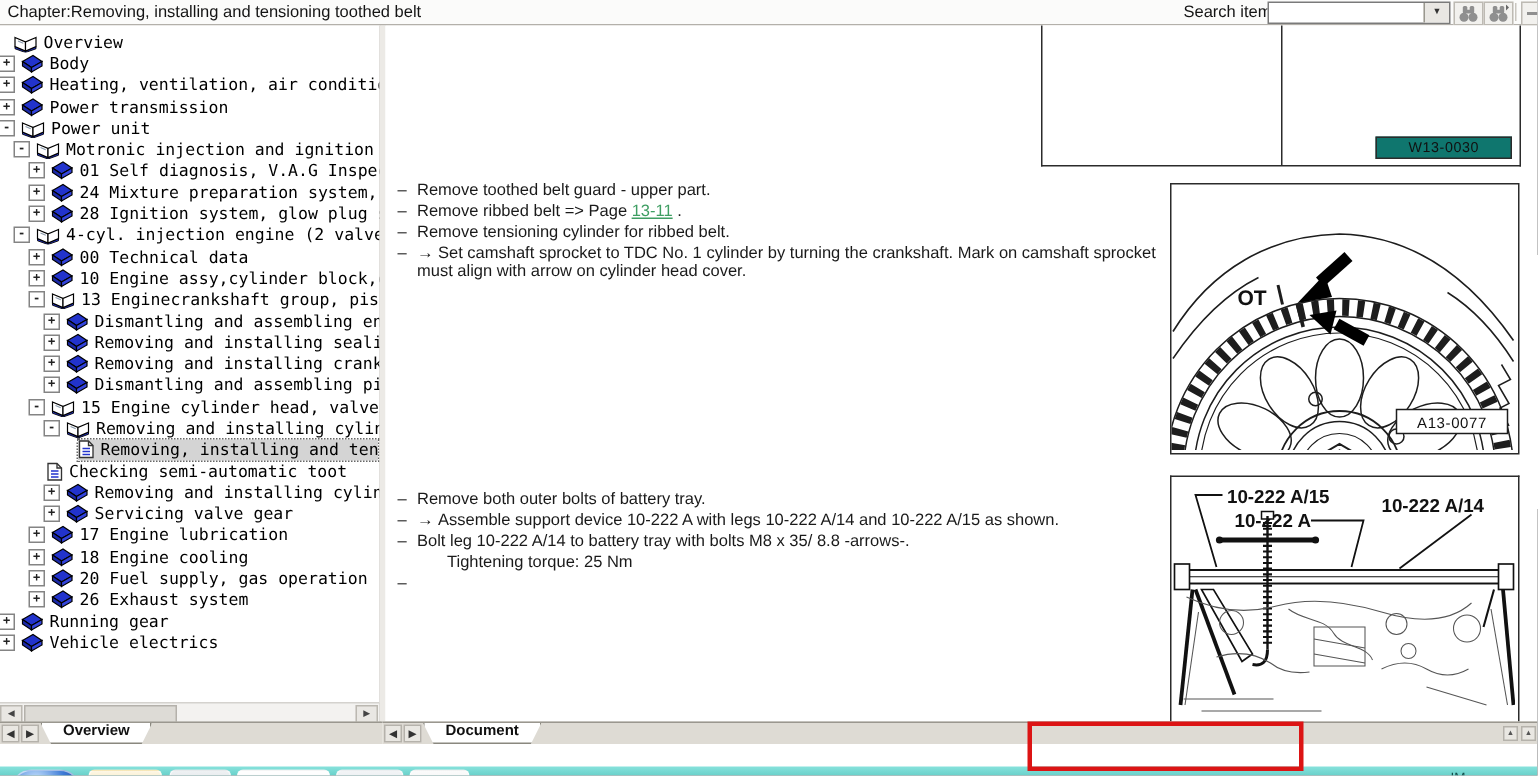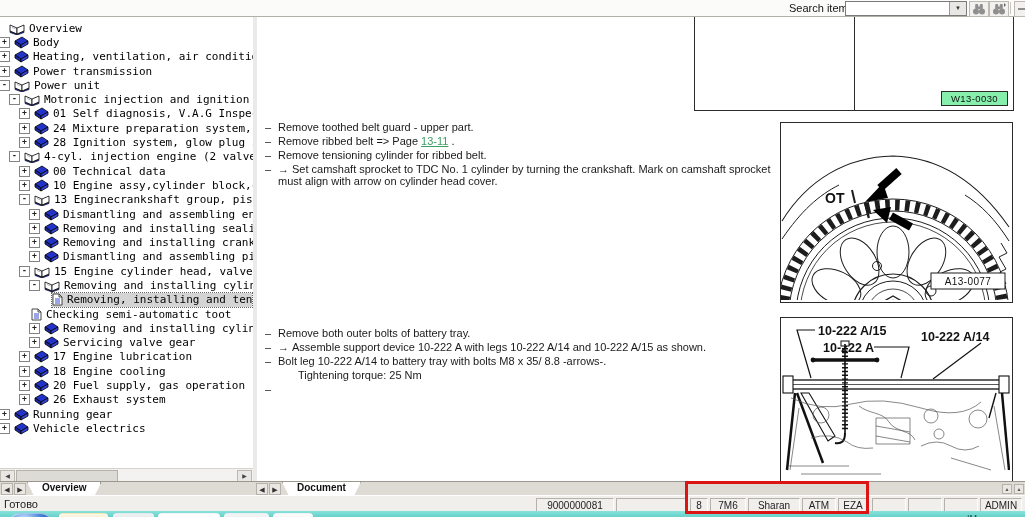--- a/index.html
+++ b/index.html
@@ -41,22 +41,22 @@
 
   
   .splitter{position:absolute;left:253px;top:17px;width:4px;height:464px;background:#eceae6;}
 
   
   .doc-pane{position:absolute;left:257px;top:17px;width:768px;height:464px;background:#fff;overflow:hidden;}
 
   .fig-box{position:absolute;background:#fff;border:1px solid #2b2b2b;}
   .fig-top{left:437px;top:-1px;width:318px;height:94px;border-top:none;}
   .fig-top-divider{position:absolute;left:159px;top:0;bottom:0;width:1px;background:#2b2b2b;}
-  .fig-label-box{position:absolute;right:5px;bottom:4px;border:1px solid #2b2b2b;background:#86efac;
-                 font-size:9.5px;letter-spacing:.4px;padding:1px 9px;color:#111;}
+  .fig-label-box{position:absolute;right:5px;bottom:4px;border:1px solid #2b2b2b;background:#0f766e;
+                 font-size:9.5px;letter-spacing:.4px;padding:1px 21px;color:#111;}
   .fig-sprocket{left:523px;top:105px;width:231px;height:179px;}
   .fig-support{left:523px;top:300px;width:231px;height:164px;border-bottom:none;}
 
   .steps{position:absolute;left:8px;width:514px;}
   #steps1{top:105px;} #steps2{top:311px;}
   .step{position:relative;padding-left:13px;font-size:11px;line-height:11.5px;color:#1a1a1a;margin-bottom:2.5px;}
   .step .dash{position:absolute;left:0;top:0;}
   .step .arrow{margin-right:3px;}
   .step.sub{padding-left:33px;}
   a.doclink{color:#3f9e63;text-decoration:underline;cursor:pointer;}
@@ -94,20 +94,21 @@
   .tb-5{left:224px;width:43px;background:linear-gradient(#f2f4f6,#d4d9dd);}
   .tb-6{left:273px;width:38px;background:linear-gradient(#fbfbfb,#e3e3e3);}
   .tray-text{position:absolute;right:48px;top:2px;font-size:9px;color:#0e4f4b;}
 </style>
 </head>
 <body>
 
 <div id="app">
 
   <div class="titlebar">
+    <span class="title-text">Chapter:Removing, installing and tensioning toothed belt</span>
     <span class="search-label">Search item:</span>
     <span class="search-combo">
       <input class="search-input" value="" style="">
       <span class="combo-btn">▼</span>
     </span>
     <span class="tbtn" style="left:969px">
       <svg width="14" height="12" viewBox="0 0 14 12">
         <rect x="3.2" y="1" width="3" height="5" rx="1" fill="#8f8f8f"></rect>
           <rect x="7.8" y="1" width="3" height="5" rx="1" fill="#8f8f8f"></rect>
         <circle cx="4" cy="8.5" r="3" fill="#8f8f8f"></circle>
@@ -639,34 +640,20 @@
     <span class="pane-tab">Overview</span>
   </div>
   <div class="tabrow tabrow-right">
     <span class="tab-arrow" style="left:1px">◀</span>
     <span class="tab-arrow" style="left:14px">▶</span>
     <span class="pane-tab">Document</span>
     <span class="corner-btn" style="right:13px">▲</span>
     <span class="corner-btn" style="right:1px">▲</span>
   </div>
 
-  <div class="statusbar">
-    <span class="status-ready">Готово</span>
-    <span class="scell" style="left:536px;width:76px">9000000081</span>
-    <span class="scell" style="left:616px;width:70px"></span>
-    <span class="scell" style="left:690px;width:16px">8</span>
-    <span class="scell" style="left:710px;width:34px">7M6</span>
-    <span class="scell" style="left:748px;width:50px">Sharan</span>
-    <span class="scell" style="left:802px;width:32px">ATM</span>
-    <span class="scell" style="left:838px;width:28px">EZA</span>
-    <span class="scell" style="left:872px;width:32px"></span>
-    <span class="scell" style="left:908px;width:32px"></span>
-    <span class="scell" style="left:944px;width:32px"></span>
-    <span class="scell" style="left:980px;width:40px">ADMIN</span>
-  </div>
 
   <div class="annotation-rect"></div>
 
   <div class="taskbar">
     <span class="tb-app tb-orb"></span>
     <span class="tb-app tb-2"></span>
     <span class="tb-app tb-3"></span>
     <span class="tb-app tb-4"></span>
     <span class="tb-app tb-5"></span>
     <span class="tb-app tb-6"></span>

